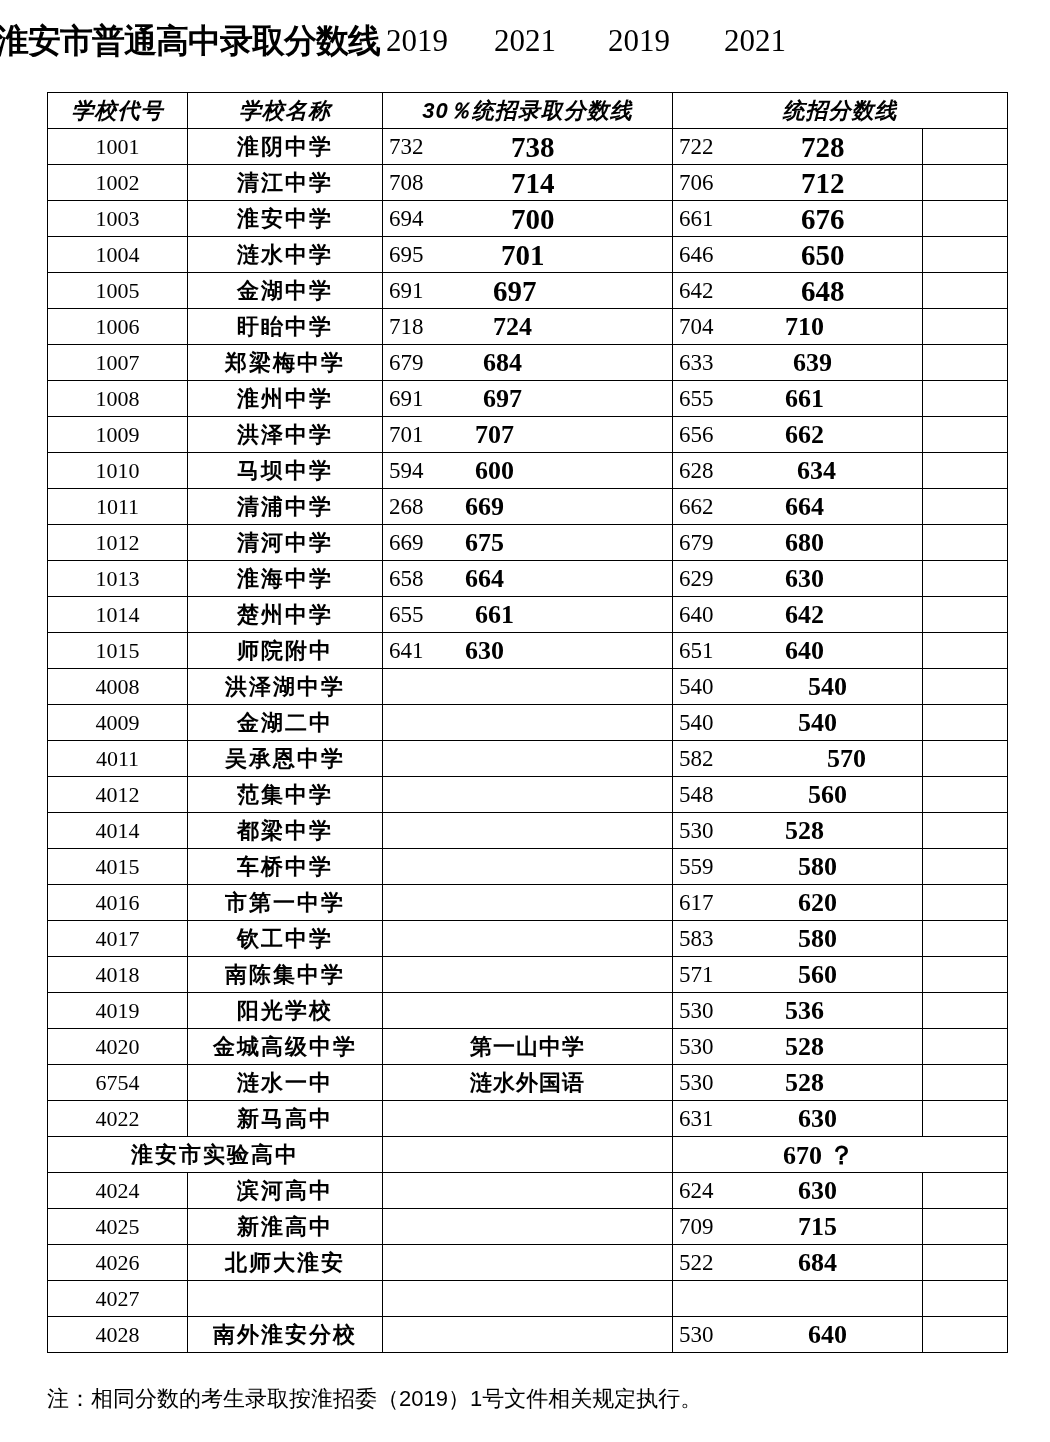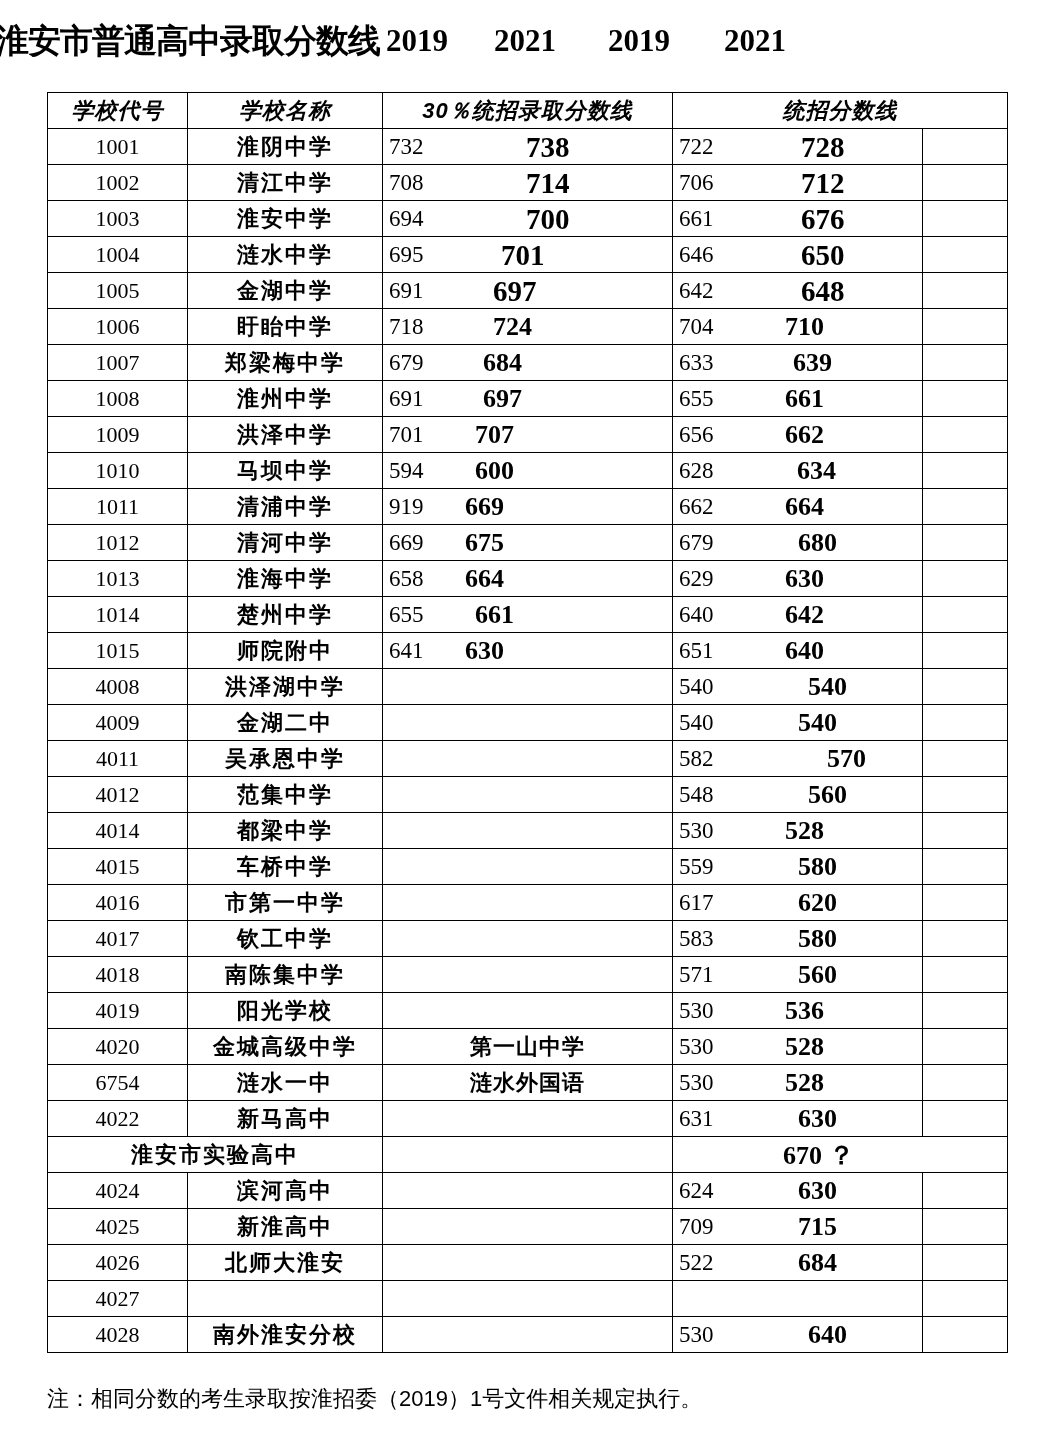--- a/index.html
+++ b/index.html
@@ -28,21 +28,21 @@
   }
   .header-title {
     font-size: 33px;
     font-weight: bold;
     letter-spacing: -1px;
     margin-left: -4px;
     white-space: nowrap;
   }
   .header-year {
     font-size: 31px;
-    font-weight: bold;
+    font-weight: normal;
     font-family: "Liberation Serif", serif;
     white-space: nowrap;
   }
   .hy1 { margin-left: 6px; }
   .hy2 { margin-left: 46px; }
   .hy3 { margin-left: 52px; }
   .hy4 { margin-left: 54px; }
 
   
   .table-wrap {
@@ -107,21 +107,21 @@
   .dual .new {
     position: absolute;
     top: 50%;
     transform: translateY(-50%);
     font-weight: bold;
     font-family: "Liberation Serif", serif;
   }
   .dual .new.big   { font-size: 29px; }
   .dual .new.mid   { font-size: 26px; }
 
-  .p-a .new { left: 128px; margin-left: 15px; }
+  .p-a .new { left: 128px; }
   .p-b .new { left: 118px; }
   .p-c .new { left: 110px; }
   .p-d .new { left: 100px; }
   .p-e .new { left: 92px; }
   .p-f .new { left: 82px; }
   .p-h .new { left: 66px; }
 
   .altname {
     text-align: center;
     font-size: 24px;
@@ -304,39 +304,39 @@
           <td class="dual">
             <span class="old">628</span>
             <span class="new mid" style="left: 124px;">634</span>
           </td>
           <td class="blank"></td>
         </tr>
         <tr>
           <td class="code">1011</td>
           <td class="sname">清浦中学</td>
           <td class="dual p-f">
-            <span class="old">919</span>
+            <span class="old">268</span>
             <span class="new mid">669</span>
           </td>
           <td class="dual">
             <span class="old">662</span>
             <span class="new mid" style="left: 112px;">664</span>
           </td>
           <td class="blank"></td>
         </tr>
         <tr>
           <td class="code">1012</td>
           <td class="sname">清河中学</td>
           <td class="dual p-f">
             <span class="old">669</span>
             <span class="new mid">675</span>
           </td>
           <td class="dual">
             <span class="old">679</span>
-            <span class="new mid" style="left: 125px;">680</span>
+            <span class="new mid" style="left: 112px;">680</span>
           </td>
           <td class="blank"></td>
         </tr>
         <tr>
           <td class="code">1013</td>
           <td class="sname">淮海中学</td>
           <td class="dual p-f">
             <span class="old">658</span>
             <span class="new mid">664</span>
           </td>

